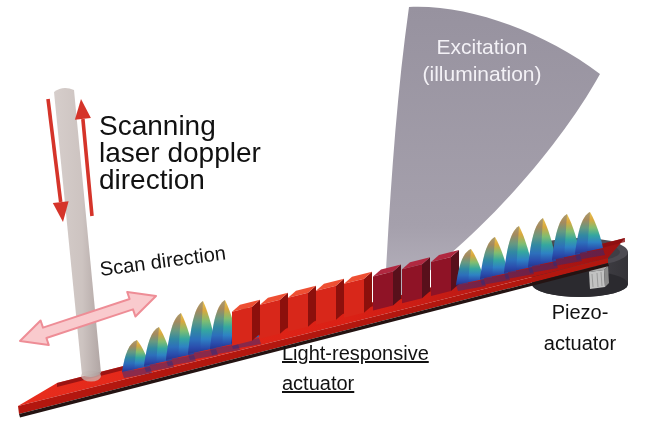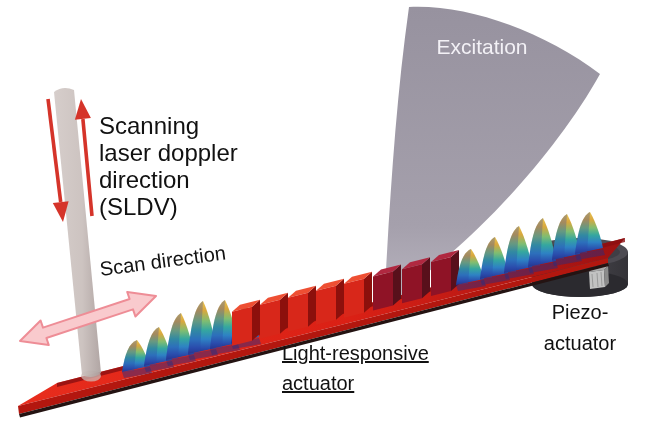--- a/index.html
+++ b/index.html
@@ -2,21 +2,21 @@
 <html><head>
 <meta charset="utf-8">
 <style>
   html,body{margin:0;padding:0;background:#fff;}
   .stage{
     position:relative;width:650px;height:422px;background:#ffffff;
     overflow:hidden;font-family:"Liberation Sans", sans-serif;
   }
   .stage svg{position:absolute;left:0;top:0;}
   .label{position:absolute;color:#111;font-family:"Liberation Sans", sans-serif;}
-  .lbl-sldv{left:99px;top:112px;font-size:24px;line-height:27px;}
+  .lbl-sldv{left:99px;top:112px;font-size:28px;line-height:27px;}
   .lbl-excitation{left:398px;top:33px;width:168px;text-align:center;
     font-size:21px;line-height:27px;color:#f3f1f6;}
   .lbl-scan{left:100px;top:258px;font-size:20px;
     transform:rotate(-7.5deg);transform-origin:left center;white-space:nowrap;}
   .lbl-structure{left:282px;top:338px;font-size:20px;line-height:30px;text-decoration:underline;}
   .lbl-piezo{left:505px;top:297px;width:150px;text-align:center;
     font-size:20px;line-height:31px;}
 </style>
 </head>
 <body>
@@ -215,27 +215,27 @@
         <polygon points="81,99 74.9,119.7 90.9,118.1" fill="#d5342a"></polygon>
       </g>
     </g>
 
     <polygon points="156,296 135.4,316.5 133.0,309.4 46.4,338.0 48.8,345.1 20,341
               40.6,320.5 43.0,327.6 129.6,299.0 127.2,291.9" fill="#f9cacd" stroke="#ee8d96" stroke-width="2" stroke-linejoin="round"></polygon>
   </svg>
 
   <div class="label lbl-excitation">
     <div>Excitation</div>
+    <div>(illumination)</div>
   </div>
 
   <div class="label lbl-sldv">
     <div>Scanning</div>
     <div>laser doppler</div>
     <div>direction</div>
-    <div>(SLDV)</div>
   </div>
 
   <div class="label lbl-scan">Scan direction</div>
 
   <div class="label lbl-structure">
     <div>Light-responsive</div>
     <div>actuator</div>
   </div>
 
   <div class="label lbl-piezo">

